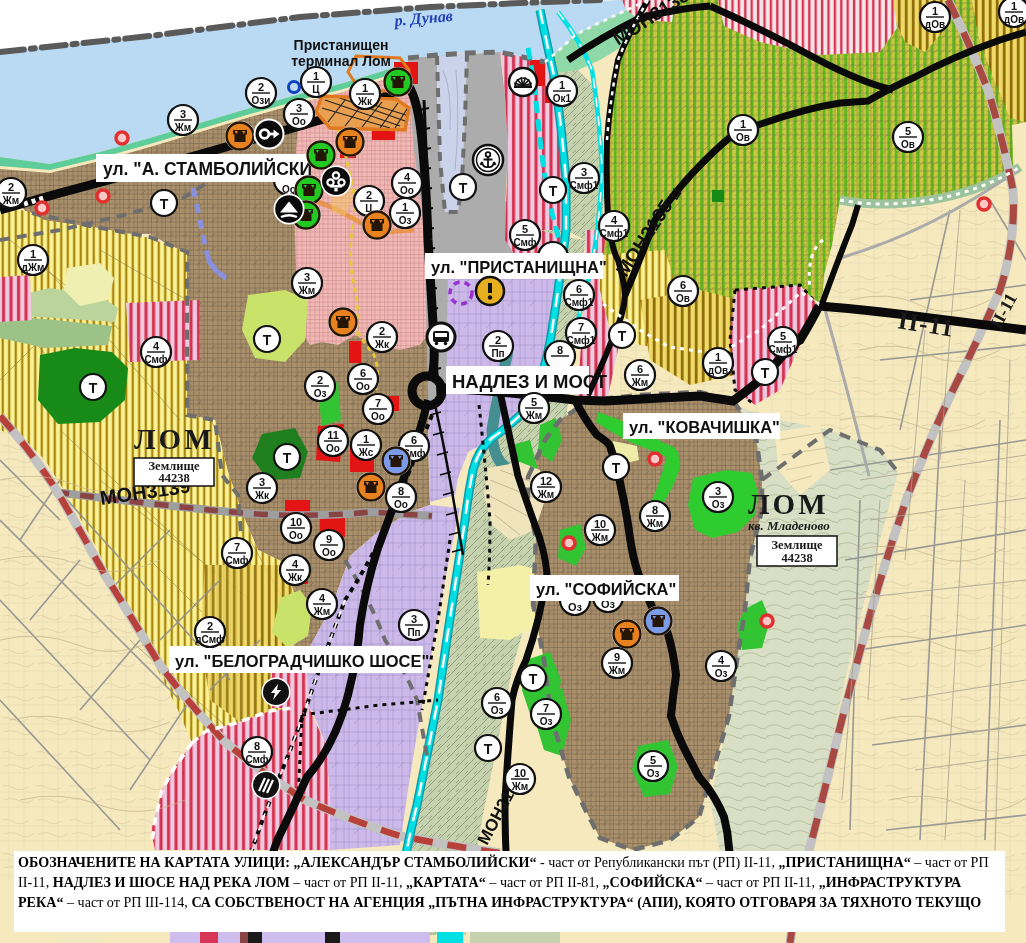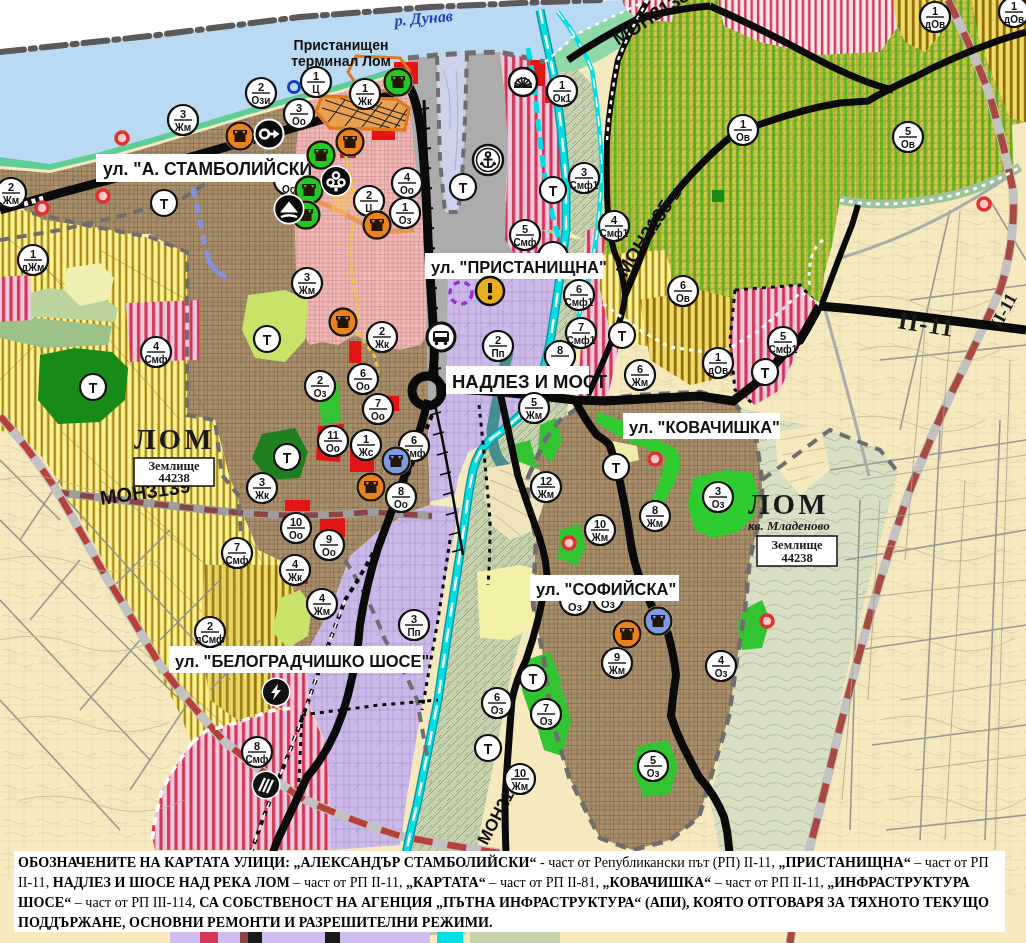--- a/index.html
+++ b/index.html
@@ -1085,16 +1085,15 @@
 <rect x="437" y="930" width="26" height="13" fill="#00DFE3"></rect>
 <rect x="470" y="930" width="90" height="13" fill="#C6D2AE"></rect>
 <rect x="248" y="930" width="14" height="13" fill="#1A1A1A"></rect>
 <rect x="325" y="930" width="15" height="13" fill="#1A1A1A"></rect>
 <rect x="60" y="930" width="40" height="13" fill="#F3E9C0"></rect>
 </g>
 </svg>
 
 <div style="position:absolute;left:14px;top:851px;width:991px;height:81px;background:#FFFFFF;font-family:Liberation Serif, serif;font-size:14.1px;line-height:20px;color:#000;padding:1px 0 0 4px;box-sizing:border-box;white-space:nowrap;">
 <b>ОБОЗНАЧЕНИТЕ НА КАРТАТА УЛИЦИ: „АЛЕКСАНДЪР СТАМБОЛИЙСКИ“</b> - част от Републикански път (РП) II-11, <b>„ПРИСТАНИЩНА“</b> – част от РП<br>
-II-11, <b>НАДЛЕЗ И ШОСЕ НАД РЕКА ЛОМ</b> – част от РП II-11, <b>„КАРТАТА“</b> – част от РП II-81, <b>„КОВАЧИШКА“</b> – част от РП II-11, <b>„ИНФРАСТРУКТУРА</b><br>
-<b>ШОСЕ“</b> – част от РП III-114, <b>СА СОБСТВЕНОСТ НА АГЕНЦИЯ „ПЪТНА ИНФРАСТРУКТУРА“ (АПИ), КОЯТО ОТГОВАРЯ ЗА ТЯХНОТО ТЕКУЩО</b><br>
-<b>ПОДДЪРЖАНЕ, ОСНОВНИ РЕМОНТИ И РАЗРЕШИТЕЛНИ РЕЖИМИ.</b>
+II-11, <b>НАДЛЕЗ И ШОСЕ НАД РЕКА ЛОМ</b> – част от РП II-11, <b>„КАРТАТА“</b> – част от РП II-81, <b>„СОФИЙСКА“</b> – част от РП II-11, <b>„ИНФРАСТРУКТУРА</b><br>
+<b>РЕКА“</b> – част от РП III-114, <b>СА СОБСТВЕНОСТ НА АГЕНЦИЯ „ПЪТНА ИНФРАСТРУКТУРА“ (АПИ), КОЯТО ОТГОВАРЯ ЗА ТЯХНОТО ТЕКУЩО</b><br>
 </div>
 
 </body></html>

